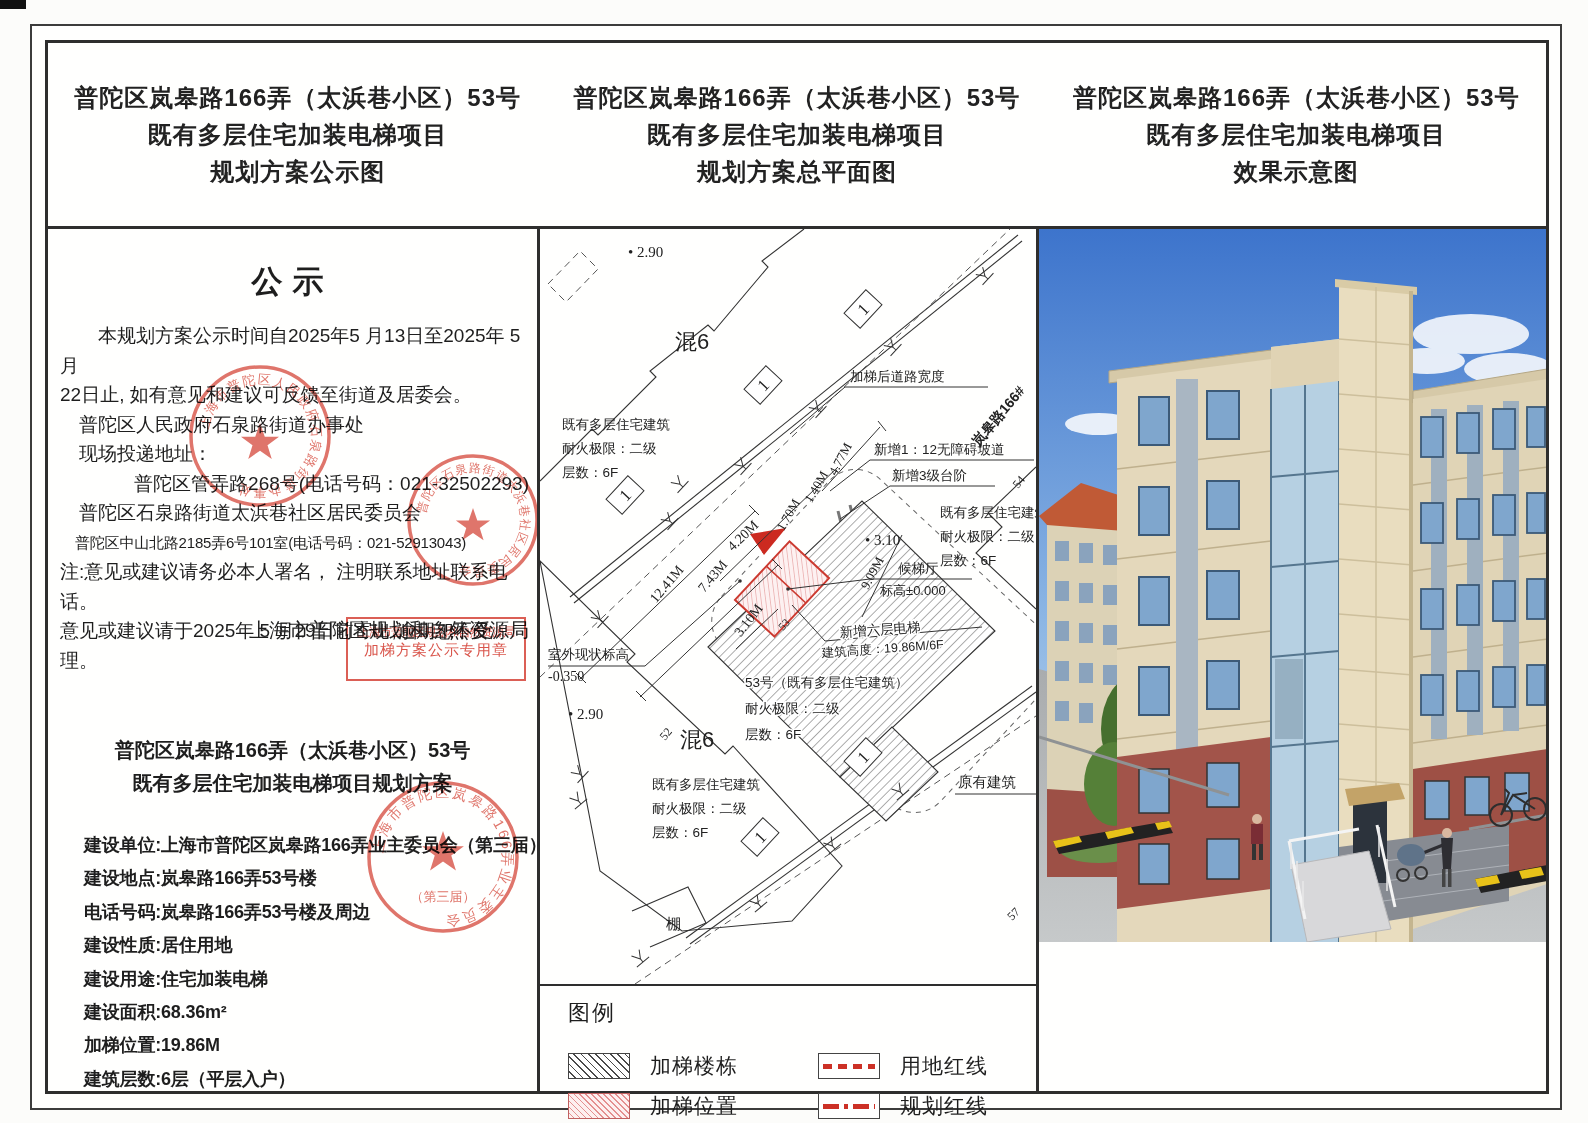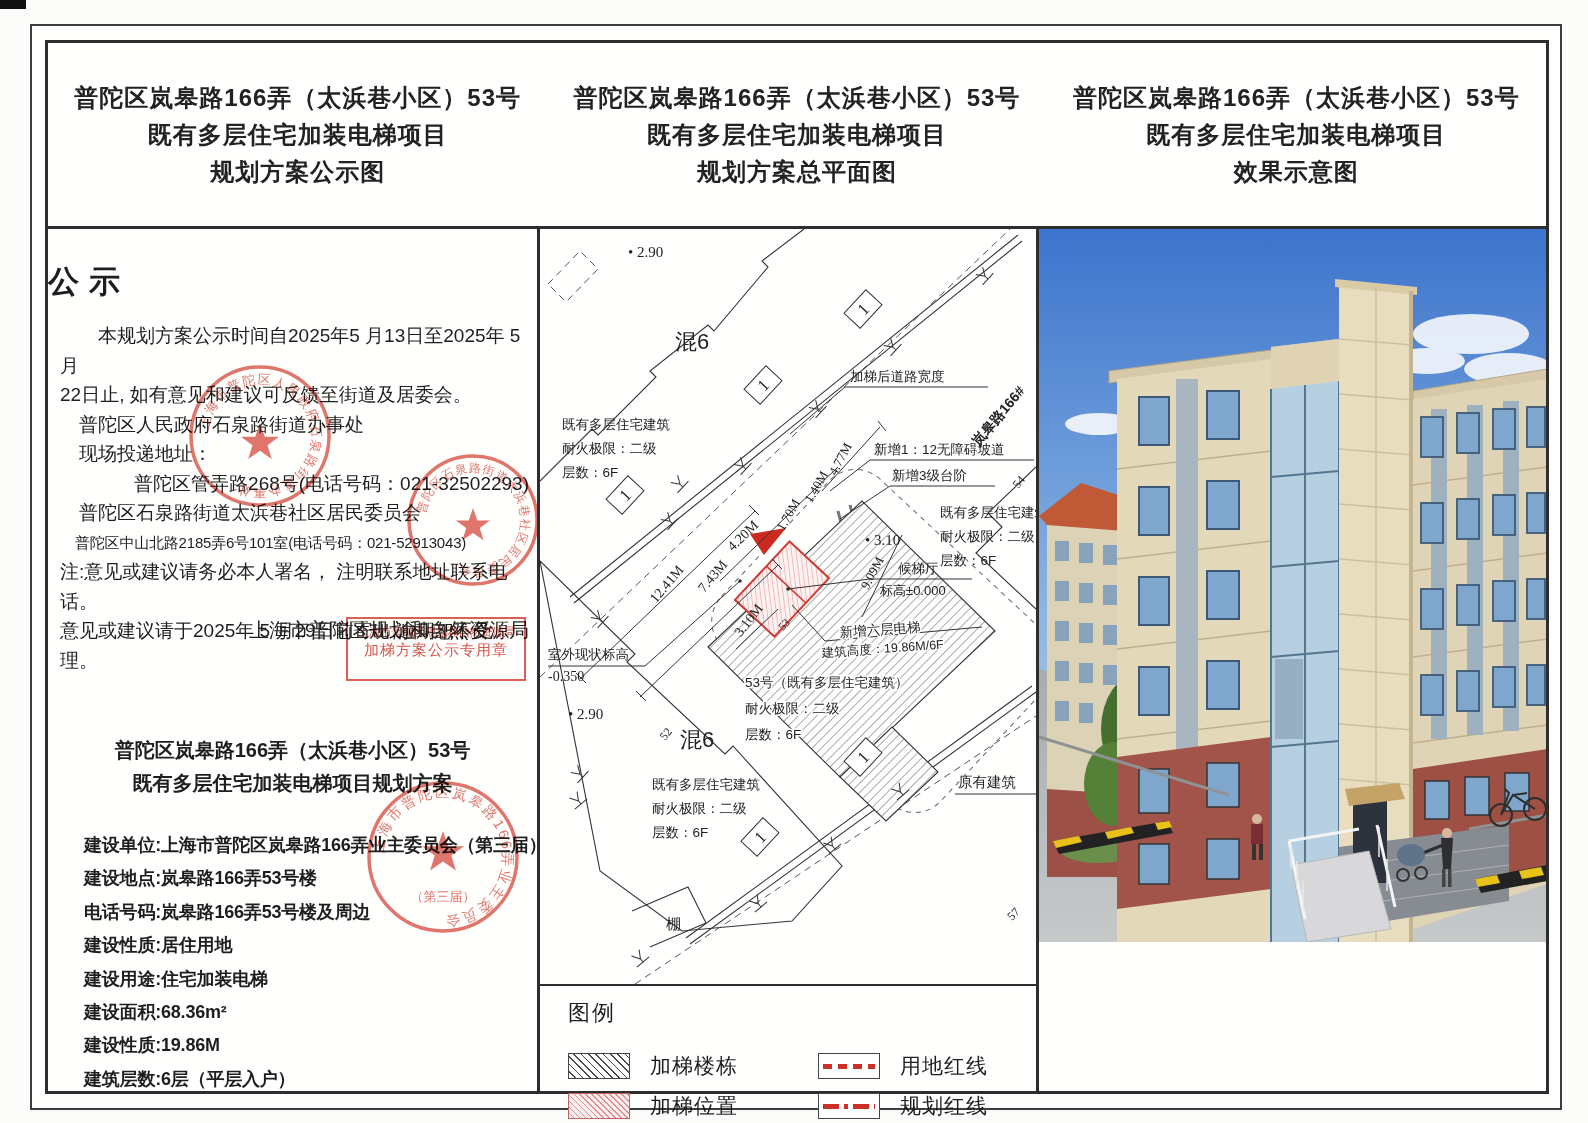--- a/index.html
+++ b/index.html
@@ -15,21 +15,21 @@
   .hdr{flex:1;display:flex;flex-direction:column;justify-content:center;align-items:center;
        font-weight:bold;font-size:24px;line-height:37px;letter-spacing:1px;color:#222;}
   .hdr div{white-space:nowrap;}
   
   .content{position:absolute;left:0;top:183px;right:0;bottom:0;border-top:3px solid #2e2e2e;display:flex;}
   .col{position:relative;height:100%;}
   .col-left{width:489px;}
   .col-mid{width:496px;border-left:3px solid #2e2e2e;border-right:3px solid #2e2e2e;}
   .col-right{flex:1;}
   
-  .notice-title{position:absolute;top:32px;left:0;width:100%;text-align:left;
+  .notice-title{position:absolute;top:32px;left:0;width:100%;text-align:center;
                 font-size:31px;font-weight:bold;letter-spacing:10px;}
   .notice-body{position:absolute;top:92px;left:12px;right:8px;font-size:19px;line-height:29.5px;}
   .ind2{text-indent:2em;} .ind1{text-indent:1em;}
   .flexline{display:flex;justify-content:flex-end;text-indent:1em;}
   .flexline .ph{text-indent:0;}
   .tight{font-size:15px;letter-spacing:-.2px;white-space:nowrap;}
   .authority{position:absolute;top:386px;left:0;right:8px;text-align:right;font-size:20px;line-height:30px;}
   .authority .date{padding-right:34px;font-size:19px;}
   .subtitle{position:absolute;top:505px;left:0;width:100%;text-align:center;
             font-size:20px;font-weight:600;line-height:33px;}
@@ -124,21 +124,21 @@
         <div>既有多层住宅加装电梯项目规划方案</div>
       </div>
 
       <div class="details">
         <div>建设单位:上海市普陀区岚皋路166弄业主委员会（第三届）</div>
         <div>建设地点:岚皋路166弄53号楼</div>
         <div>电话号码:岚皋路166弄53号楼及周边</div>
         <div>建设性质:居住用地</div>
         <div>建设用途:住宅加装电梯</div>
         <div>建设面积:68.36m²</div>
-        <div>建设性质:19.86M</div>
+        <div>加梯位置:19.86M</div>
         <div>建筑层数:6层（平层入户）</div>
       </div>
 
       <svg class="round-stamp" style="left:139px;top:134px;width:146px;height:146px" viewBox="0 0 146 146">
         <defs>
               <path id="sp1" d="M 21,73 A 52,52 0 1 1 125,73 A 52,52 0 1 1 21,73"></path>
             </defs>
         <circle cx="73" cy="73" r="69" fill="none" stroke="#d8564a" stroke-width="3.5"></circle>
         <text font-size="13" fill="#d8564a" letter-spacing="1.5">
           <textPath href="#sp1" startOffset="2%">上海市普陀区人民政府石泉路街道办事处</textPath>

